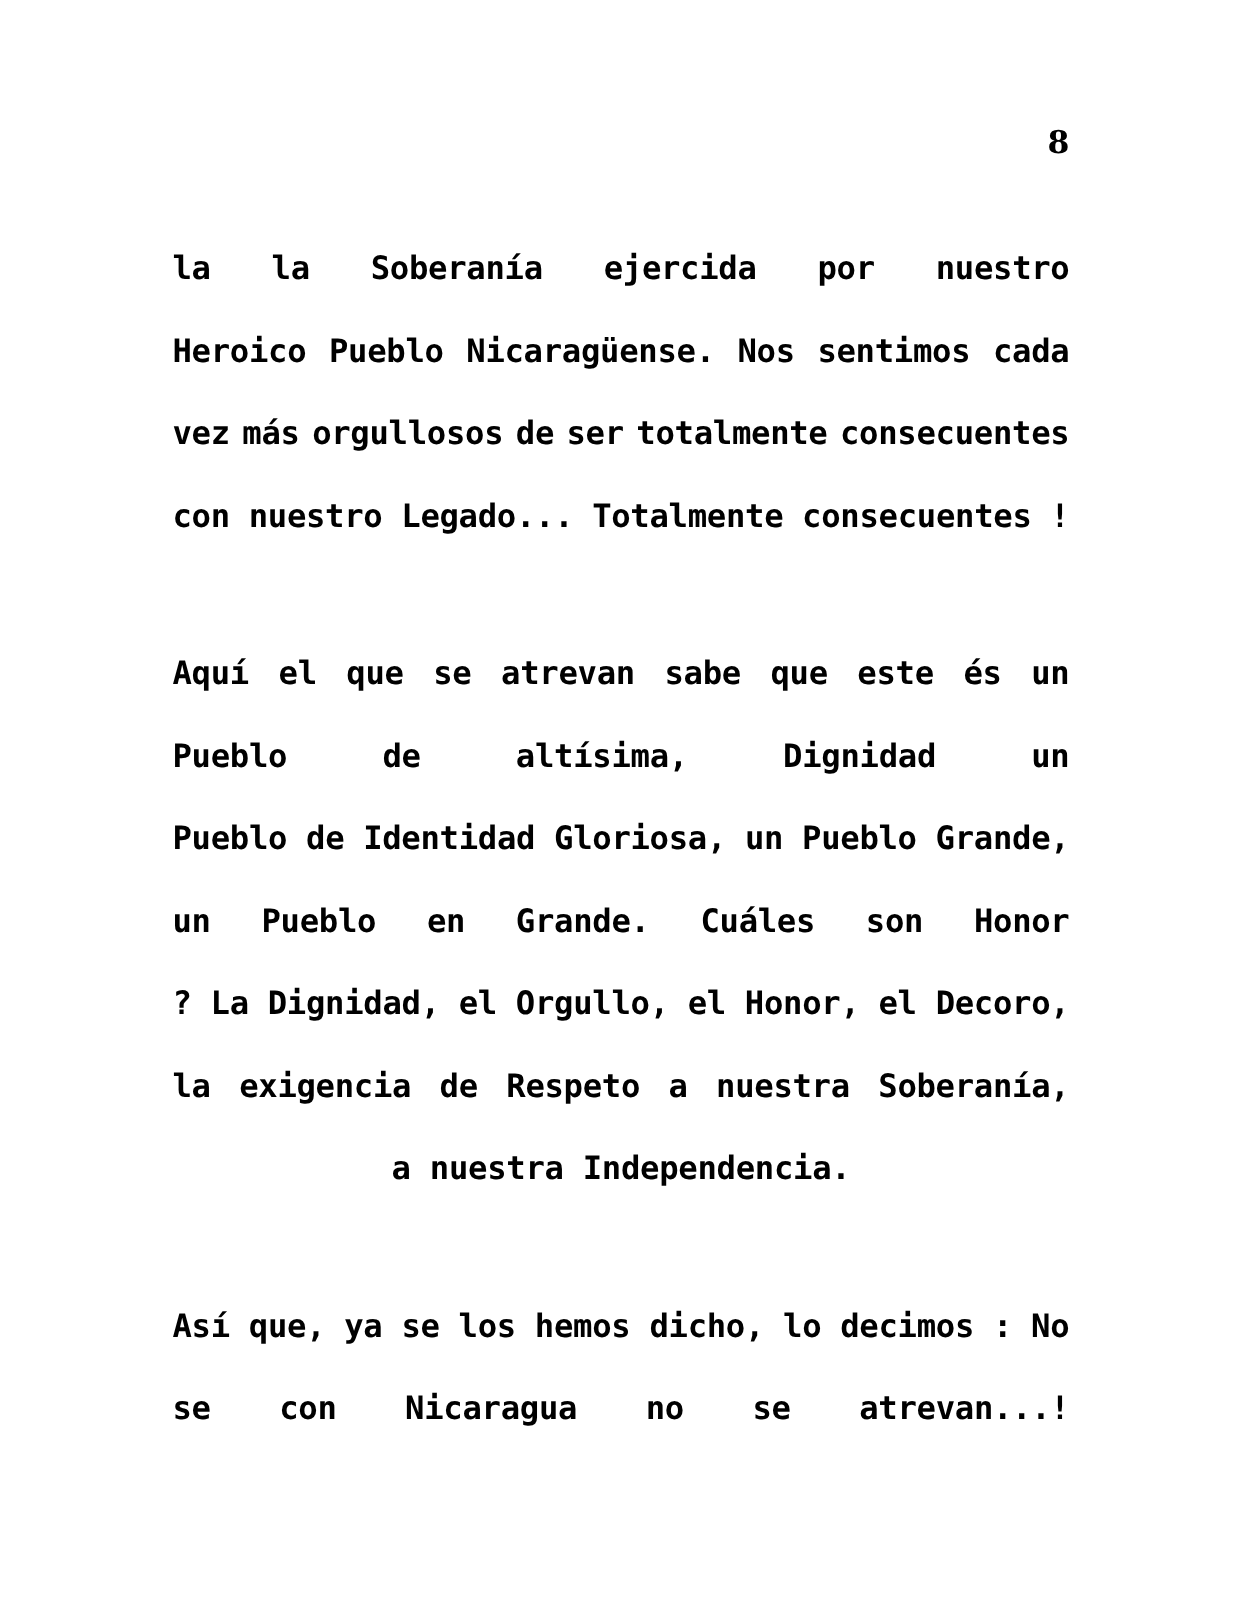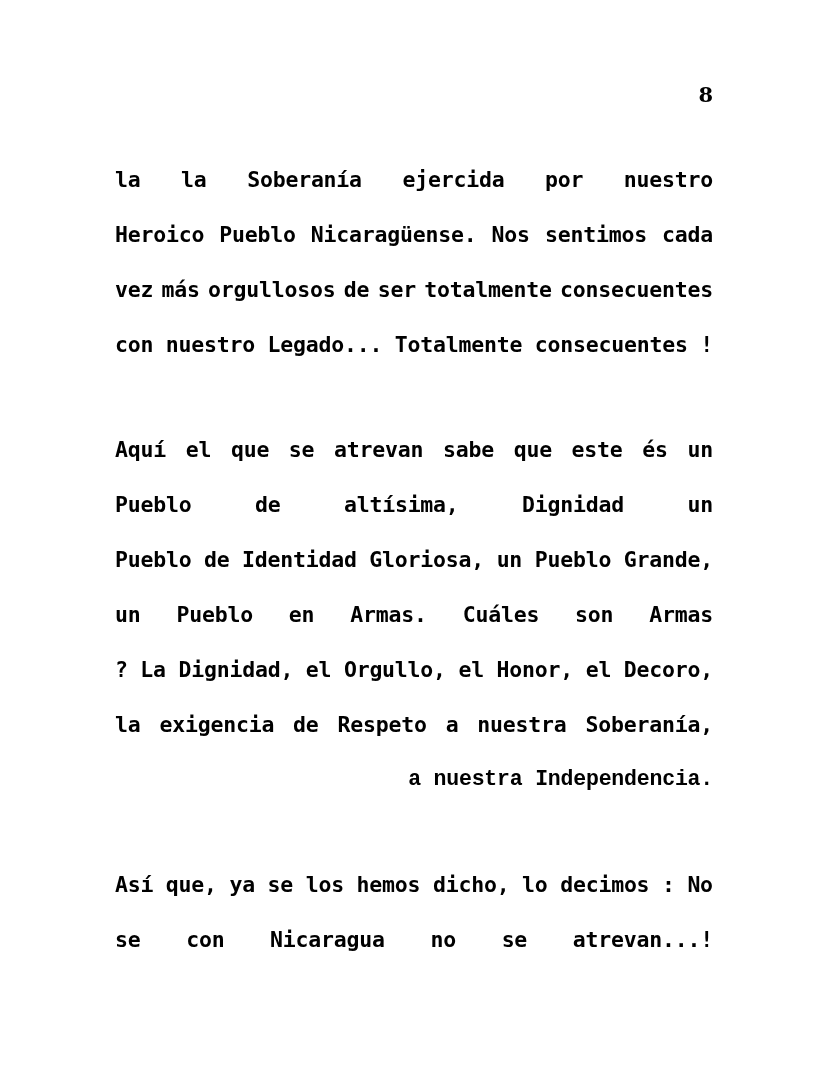--- a/index.html
+++ b/index.html
@@ -59,22 +59,21 @@
   .jline {
     display: flex;
     flex-direction: row;
     justify-content: space-between;
     height: 55px;
     align-items: baseline;
     white-space: pre;
   }
 
   .jline.ragged {
-    justify-content: flex-end;
-    font-family: Liberation Mono, monospace;
+    justify-content: center;
   }
 
   .jline > span {
     white-space: pre;
   }
 </style>
 </head>
 <body>
 
 <div class="page">
@@ -85,21 +84,21 @@
     <div class="para">
         <div class="jline"><span>la</span><span>la</span><span>Soberanía</span><span>ejercida</span><span>por</span><span>nuestro</span></div>
         <div class="jline"><span>Heroico</span><span>Pueblo</span><span>Nicaragüense.</span><span>Nos</span><span>sentimos</span><span>cada</span></div>
         <div class="jline"><span>vez</span><span>más</span><span>orgullosos</span><span>de</span><span>ser</span><span>totalmente</span><span>consecuentes</span></div>
         <div class="jline"><span>con</span><span>nuestro</span><span>Legado...</span><span>Totalmente</span><span>consecuentes</span><span>!</span></div>
       </div>
     <div class="para">
         <div class="jline"><span>Aquí</span><span>el</span><span>que</span><span>se</span><span>atrevan</span><span>sabe</span><span>que</span><span>este</span><span>és</span><span>un</span></div>
         <div class="jline"><span>Pueblo</span><span>de</span><span>altísima,</span><span>Dignidad</span><span>un</span></div>
         <div class="jline"><span>Pueblo</span><span>de</span><span>Identidad</span><span>Gloriosa,</span><span>un</span><span>Pueblo</span><span>Grande,</span></div>
-        <div class="jline"><span>un</span><span>Pueblo</span><span>en</span><span>Armas.</span><span>Cuáles</span><span>son</span><span>Armas</span></div>
+        <div class="jline"><span>un</span><span>Pueblo</span><span>en</span><span>Grande.</span><span>Cuáles</span><span>son</span><span>Honor</span></div>
         <div class="jline"><span>?</span><span>La</span><span>Dignidad,</span><span>el</span><span>Orgullo,</span><span>el</span><span>Honor,</span><span>el</span><span>Decoro,</span></div>
         <div class="jline"><span>la</span><span>exigencia</span><span>de</span><span>Respeto</span><span>a</span><span>nuestra</span><span>Soberanía,</span></div>
         <div class="jline ragged"><span>a nuestra Independencia.</span></div>
       </div>
     <div class="para">
         <div class="jline"><span>Así</span><span>que,</span><span>ya</span><span>se</span><span>los</span><span>hemos</span><span>dicho,</span><span>lo</span><span>decimos</span><span>:</span><span>No</span></div>
         <div class="jline"><span>se</span><span>con</span><span>Nicaragua</span><span>no</span><span>se</span><span>atrevan...!</span></div>
       </div>
   </div>
 

